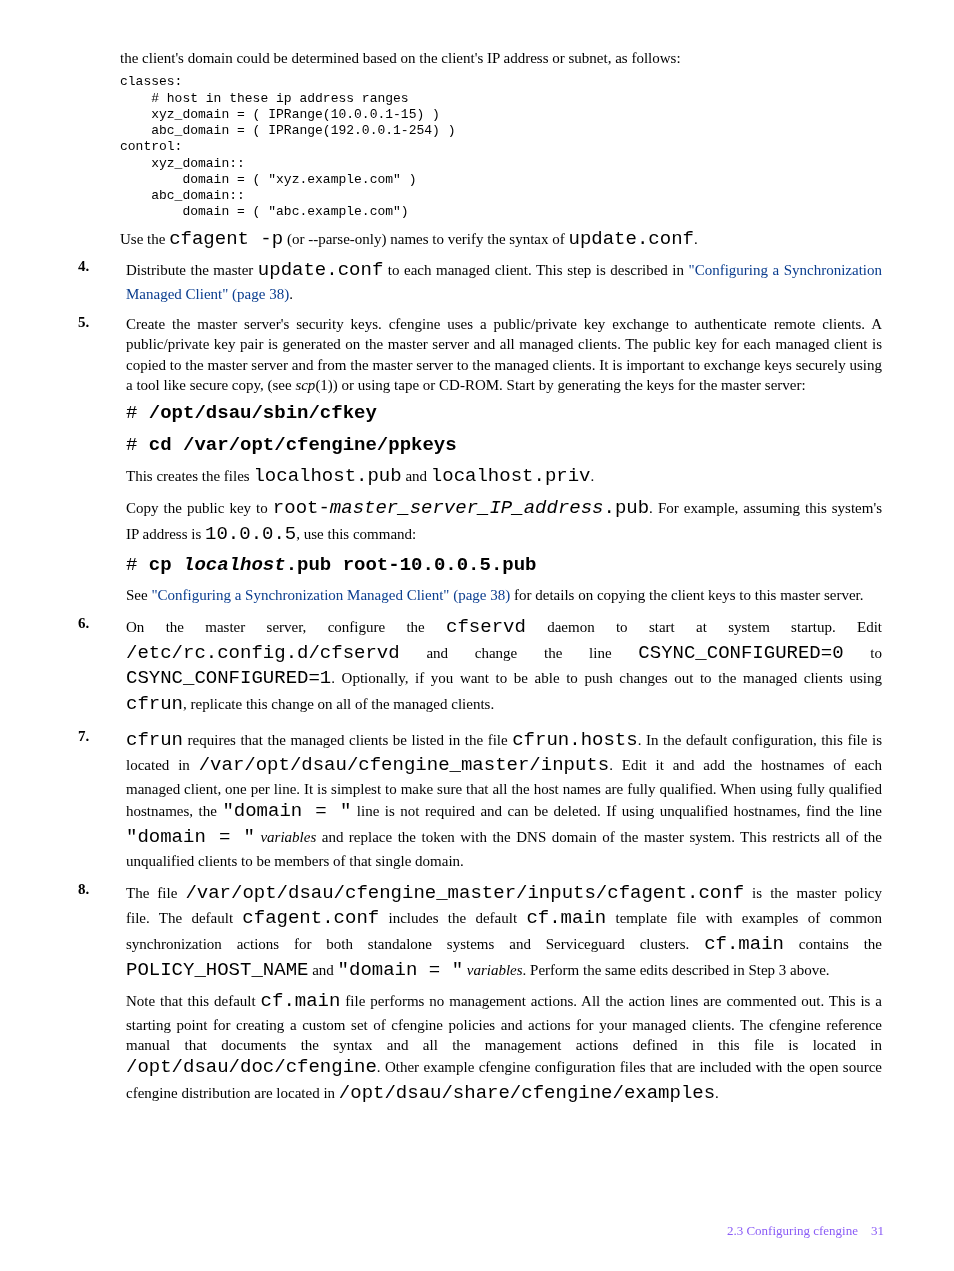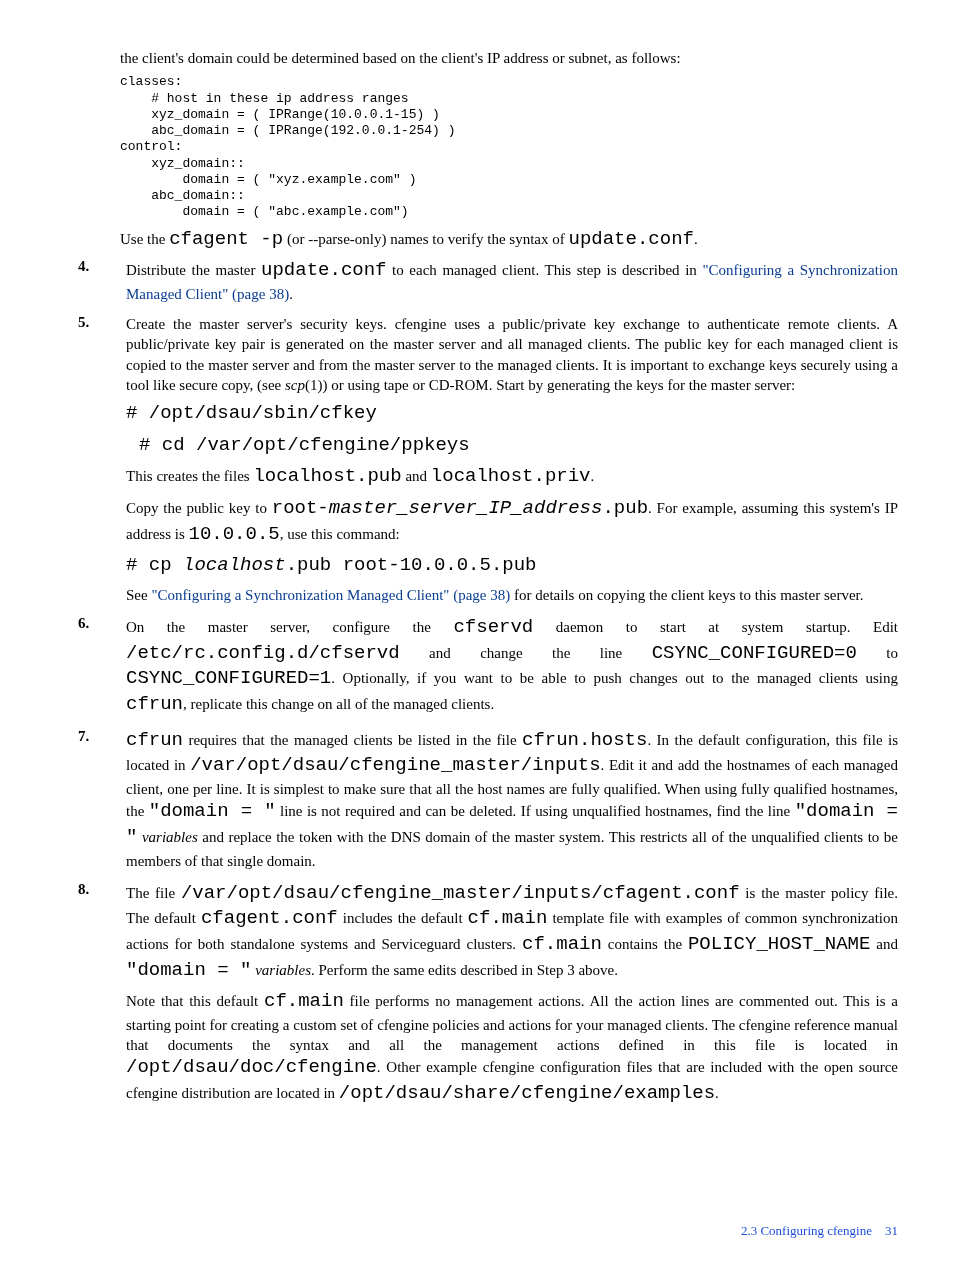--- a/index.html
+++ b/index.html
@@ -6,21 +6,21 @@
     margin: 0;
     padding: 0;
     background: #ffffff;
     font-family: "Palatino Linotype", "Book Antiqua", Palatino, Georgia, serif;
     color: #000000;
   }
   .page {
     width: 954px;
     min-height: 1271px;
     box-sizing: border-box;
-    padding: 48px 56px 32px 72px;
+    padding: 48px 72px 32px 72px;
     position: relative;
   }
   .step {
     display: flex;
     margin: 0 0 4px 0;
   }
   .step-num {
     width: 48px;
     flex: 0 0 48px;
     font-weight: bold;
@@ -46,31 +46,31 @@
     font-family: "Courier New", Courier, monospace;
     font-size: 13px;
     white-space: pre;
     margin: 4px 0 6px 0;
     line-height: 1.25;
   }
   .mono {
     font-family: "Courier New", Courier, monospace;
     font-size: 19px;
   }
-  .bold { font-weight: normal; }
+  .bold { font-weight: bold; }
   .italic { font-style: italic; }
   .link {
     color: #0a3d8f;
   }
   .footer {
     position: absolute;
     bottom: 32px;
-    right: 56px;
+    right: 70px;
     font-size: 13px;
-    color: #1d4ed8;
+    color: #8b5cf6;
   }
 </style>
 </head>
 <body>
 
 <div class="page">
 
   <div class="indent-body">
     <p>the client's domain could be determined based on the client's IP address or subnet, as follows:</p>
     <div class="code-block">classes:
@@ -98,21 +98,21 @@
 
   <div class="step">
     <div class="step-num">5.</div>
     <div class="step-body">
       <p>
         <span>Create the master server's security keys. cfengine uses a public/private key exchange to authenticate remote clients. A public/private key pair is generated on the master server and all managed clients. The public key for each managed client is copied to the master server and from the master server to the managed clients. It is important to exchange keys securely using a tool like secure copy, (see </span><span class="italic">scp</span><span>(1)) or using tape or CD-ROM. Start by generating the keys for the master server:</span>
       </p>
       <p style="margin:6px 0;">
         <span class="mono"># </span><span class="mono bold">/opt/dsau/sbin/cfkey</span>
       </p>
-      <p style="margin:6px 13px;">
+      <p style="margin:6px 0;">
         <span class="mono"># </span><span class="mono bold">cd /var/opt/cfengine/ppkeys</span>
       </p>
       <p>
         <span>This creates the files </span><span class="mono">localhost.pub</span><span> and </span><span class="mono">localhost.priv</span><span>.</span>
       </p>
       <p>
         <span>Copy the public key to </span><span class="mono">root-</span><span class="mono italic">master_server_IP_address</span><span class="mono">.pub</span><span>. For example, assuming this system's IP address is </span><span class="mono">10.0.0.5</span><span>, use this command:</span>
       </p>
       <p style="margin:6px 0;">
         <span class="mono"># </span><span class="mono bold">cp </span><span class="mono bold italic">localhost</span><span class="mono bold">.pub root-10.0.0.5.pub</span>

